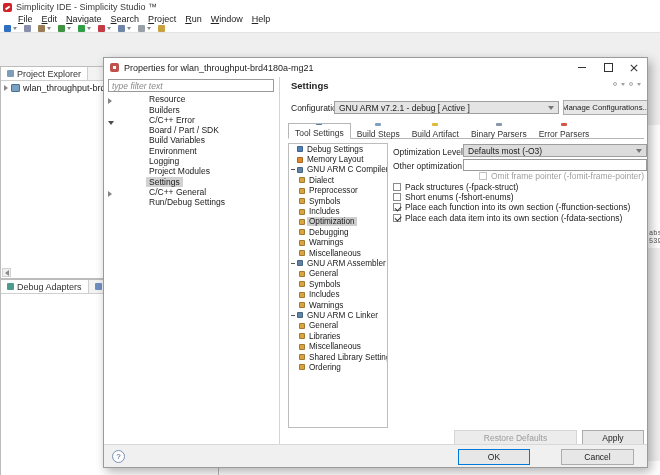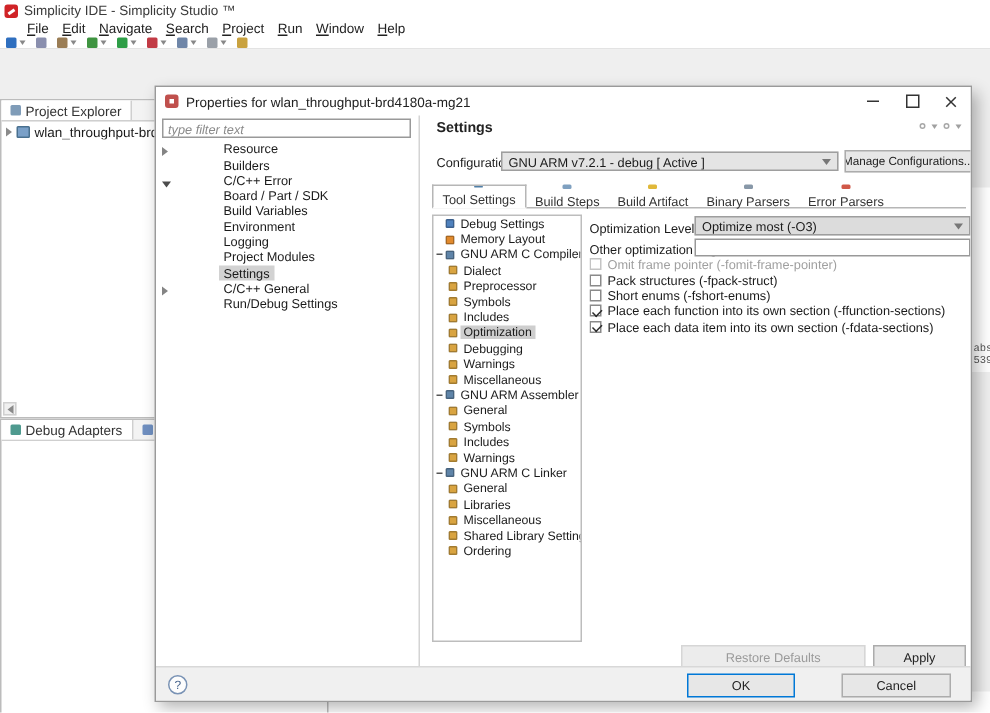--- a/index.html
+++ b/index.html
@@ -96,21 +96,21 @@
   .tt-label { padding:0 2px; overflow:hidden; }
   .tt-label.selected { background:#cecece; }
 
   .opt-label { position:absolute; font-size:8.5px; }
   .opt-combo { left:182px; top:67px; width:184px; background:#dcdcdc; }
   .flags-input { position:absolute; left:182px; top:82px; width:184px; height:12px; border:1px solid #999; font-size:8.5px; padding:0 3px; font-family:"Liberation Sans", sans-serif; }
   .cb-col { position:absolute; left:112px; top:94px; right:3px; }
   .cb-row { display:flex; align-items:center; gap:4px; height:10.4px; font-size:8.5px; white-space:nowrap; overflow:hidden; }
   .cb-box { width:8px; height:8px; background:#fff; border:1px solid #8a8a8a; position:relative; flex:0 0 auto; }
   .cb-box.checked::after { content:""; position:absolute; left:1px; top:1.5px; width:5px; height:2.5px; border-left:1.4px solid #2b2b2b; border-bottom:1.4px solid #2b2b2b; transform:rotate(-45deg); }
-  .cb-row.disabled { color:#9f9f9f; }
+  .cb-row.disabled { color:#9f9f9f;justify-content:flex-end; }
   .cb-row.disabled .cb-box { border-color:#c4c4c4; }
 
   .ra-row { position:absolute; right:3px; top:353px; display:flex; gap:5px; }
   .restore-btn { width:123px; height:15px; background:#ececec; border:1px solid #d6d6d6; color:#9a9a9a; }
   .apply-btn { width:62px; height:15px; }
 
   .dlg-footer { position:absolute; left:0; right:0; bottom:0; height:23px; background:#f0f0f0; border-top:1px solid #d8d8d8; }
   .help-btn { position:absolute; left:8px; top:5px; width:13px; height:13px; border:1px solid #7a93b5; border-radius:50%; display:flex; align-items:center; justify-content:center; font-size:8px; color:#44618a; background:#fdfdfd; }
   .ok-btn { position:absolute; left:354px; top:4px; width:72px; height:16px; border:1px solid #0078d7; }
   .cancel-btn { position:absolute; left:457px; top:4px; width:73px; height:16px; }
@@ -414,21 +414,21 @@
           <span class="tt-label">Shared Library Settings</span>
         </div>
         <div class="tt-row d1">
           <span class="tt-ico" style="background: rgb(217, 164, 65);"></span>
           <span class="tt-label">Ordering</span>
         </div>
       </div>
 
     <div class="opt-label" style="left:112px; top:70px;">Optimization Level</div>
     <div class="combo opt-combo">
-      <span>Optimize most (-O3)</span>
+      <span>Defaults most (-O3)</span>
       <span class="carrow"></span>
     </div>
     <div class="opt-label" style="left:112px; top:84px;">Other optimization flags</div>
     <input class="flags-input" value="" style="">
 
     <div class="cb-col" id="cb-col">
         <label class="cb-row disabled">
           <span class="cb-box"></span>
           <span>Omit frame pointer (-fomit-frame-pointer)</span>
         </label>

